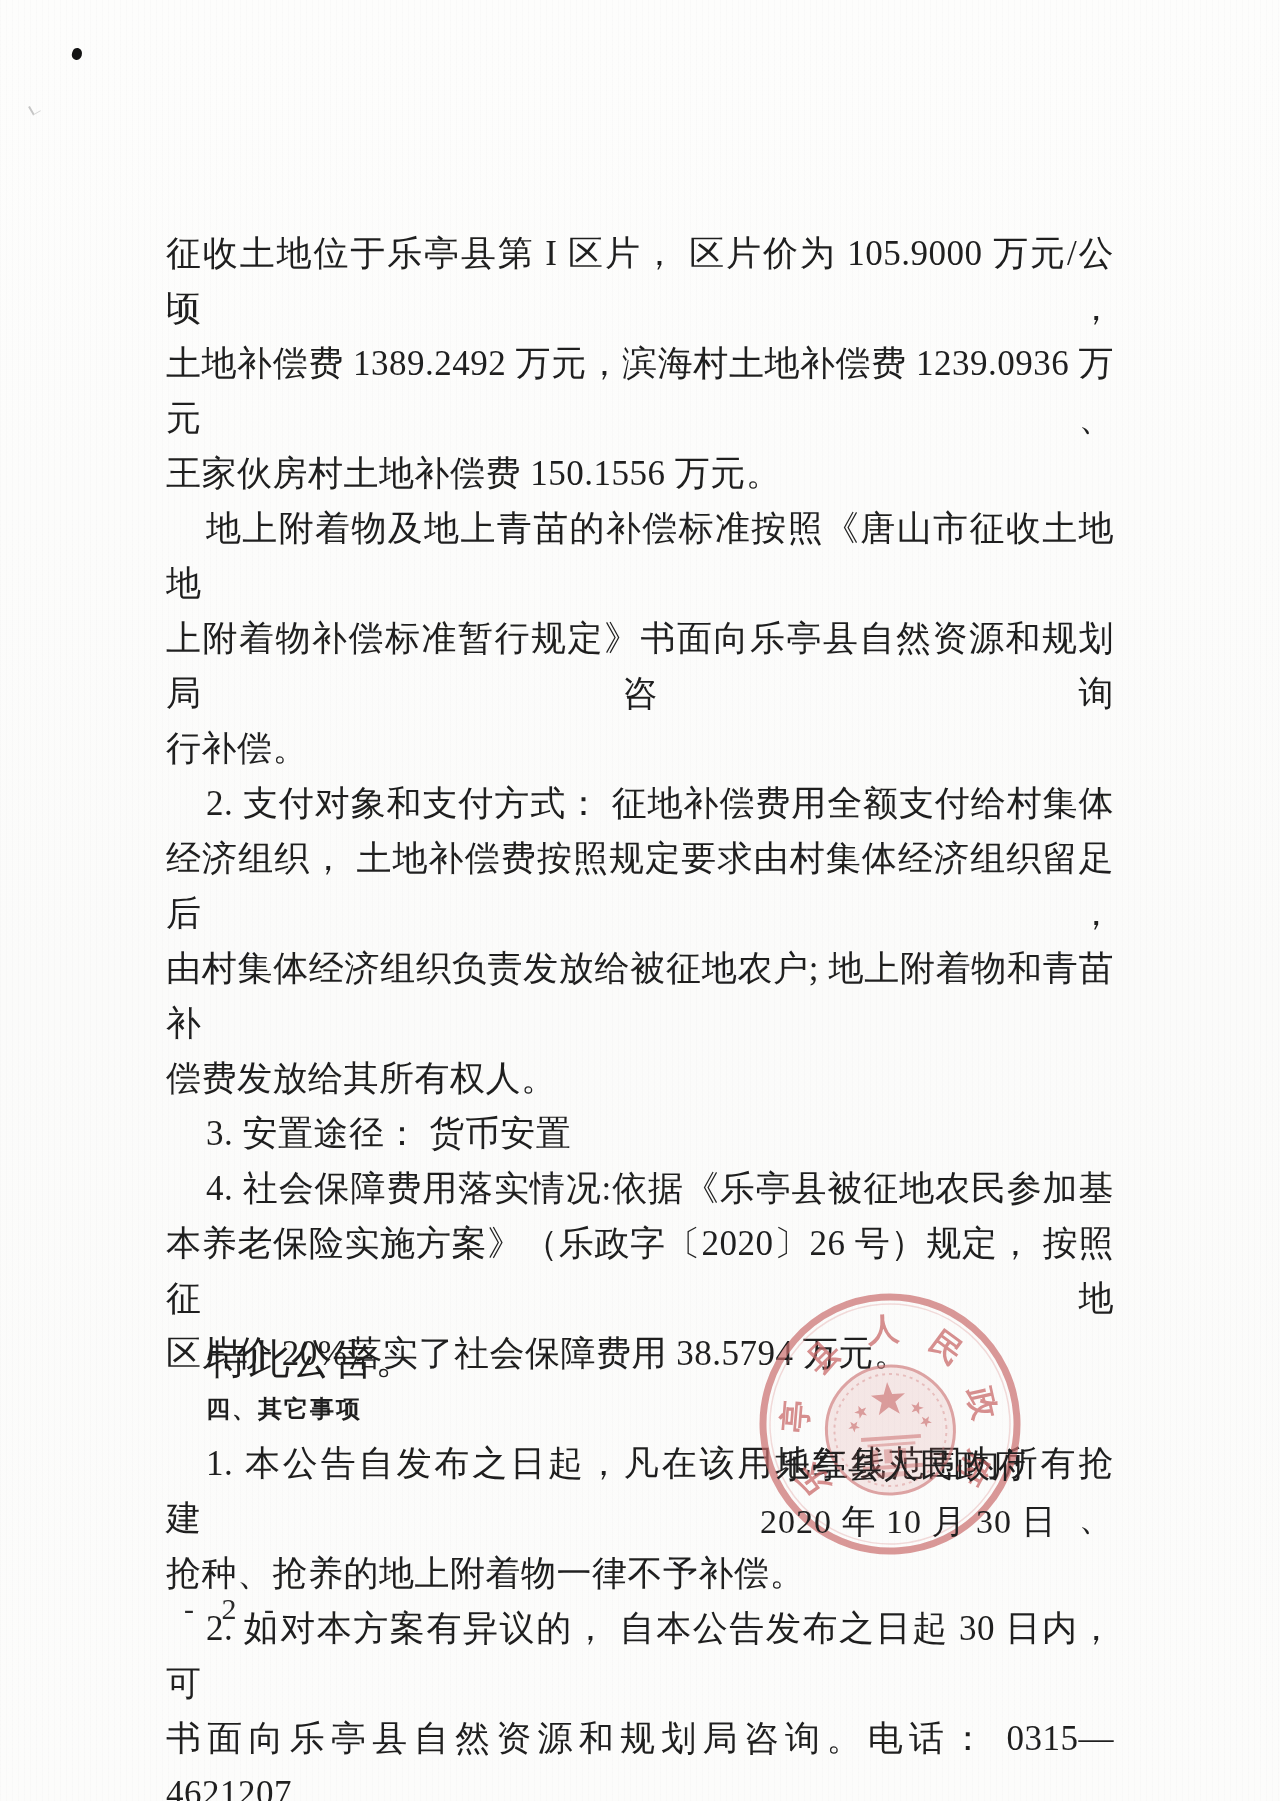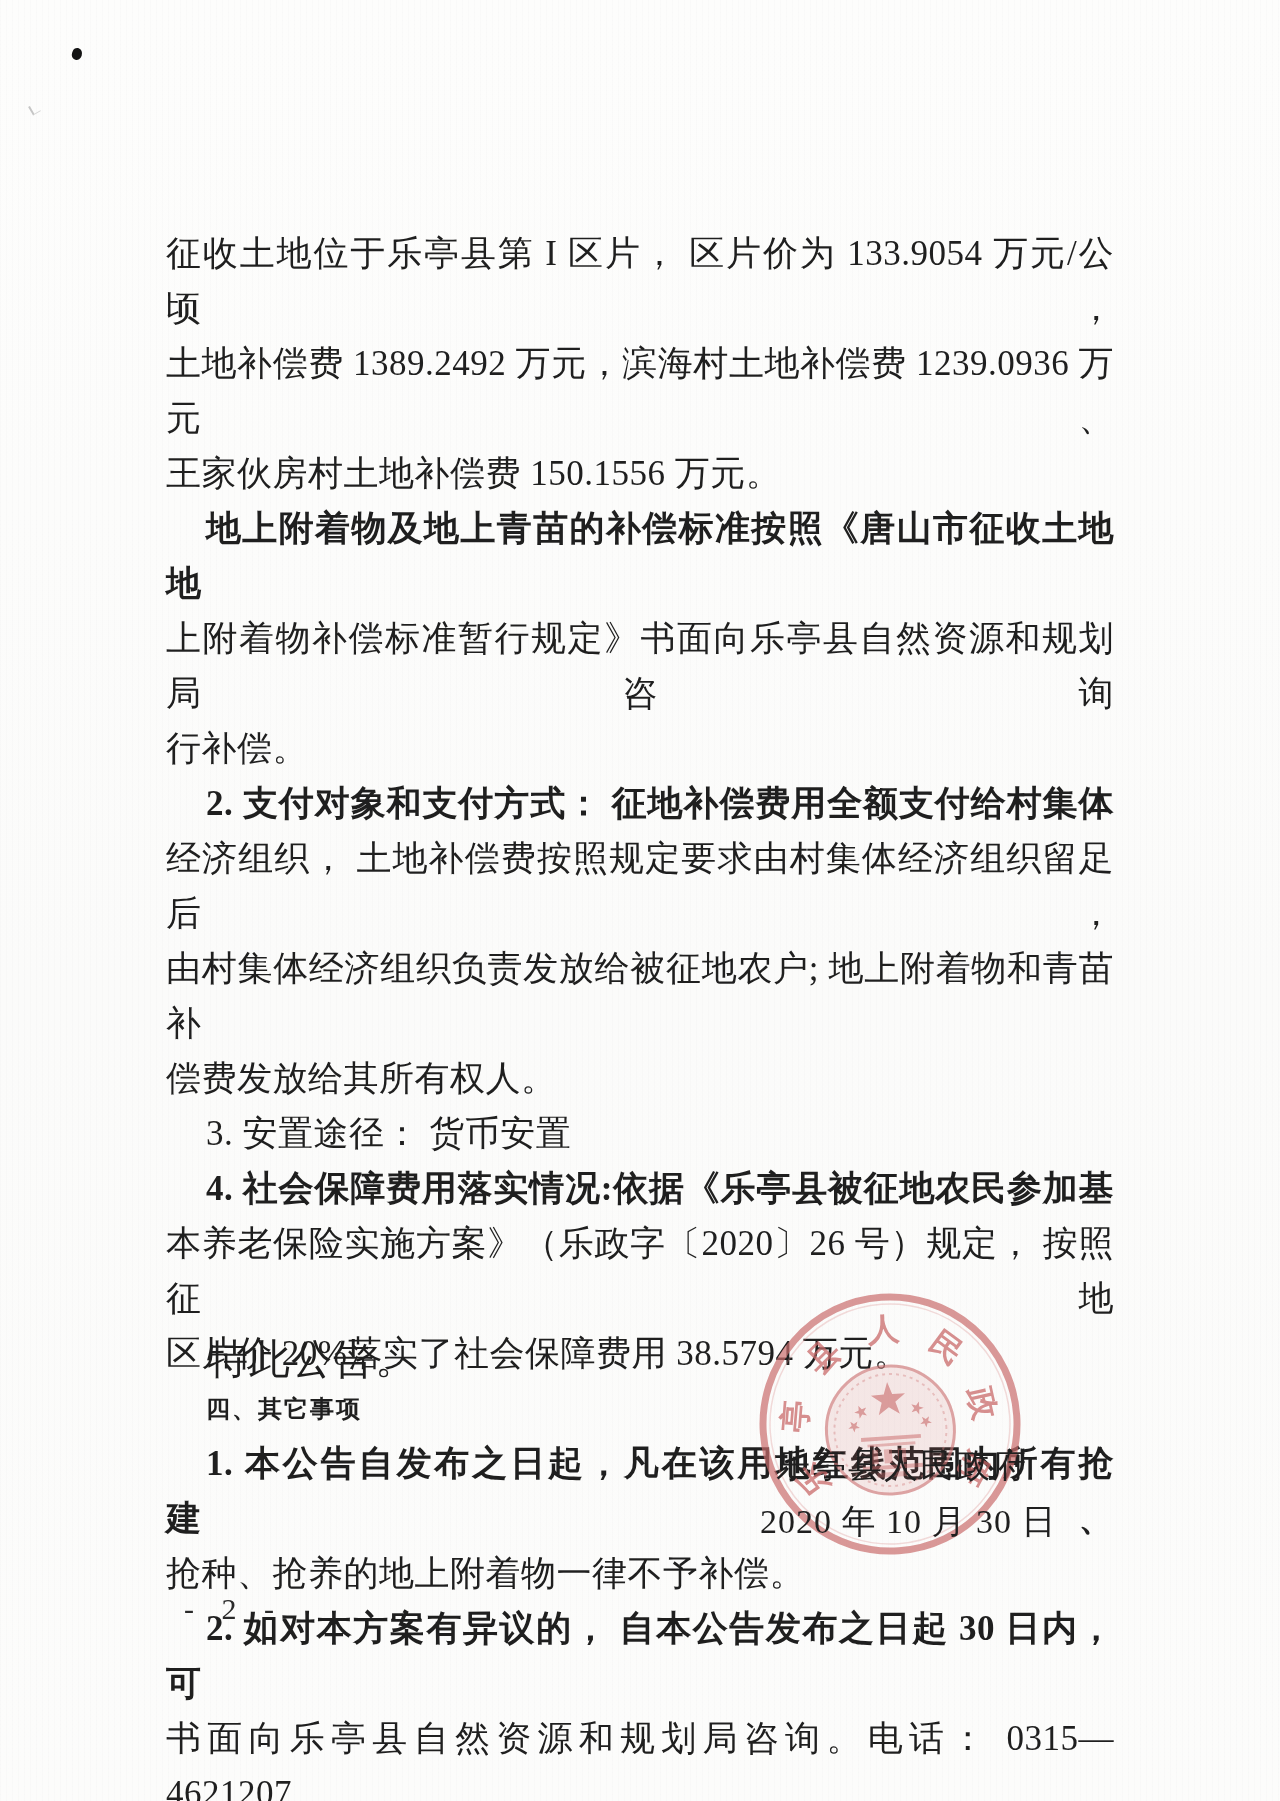--- a/index.html
+++ b/index.html
@@ -27,21 +27,21 @@
     white-space:nowrap;
     text-align:left;
     color:#1f1f1f;
   }
   .line.justify{
     white-space:normal;
     text-align:justify;
     text-align-last:justify;
   }
   .line.indent{ padding-left:40px; }
-  .line.indent.justify{ padding-left:0; text-indent:40px;font-weight:bold; }
+  .line.indent.justify{ padding-left:0; text-indent:40px; }
   .line.bold{
     font-family:"Liberation Sans","DejaVu Sans",sans-serif;
     font-weight:700;
     font-size:24px;
     letter-spacing:2px;
   }
   .closing-line{
     position:absolute;
     left:207px; top:1332px;
     font-size:41px; line-height:55px;
@@ -98,21 +98,21 @@
 </head>
 <body>
 
 <div class="page">
 
   <div class="artifact-dot"></div>
   <div class="artifact-speck"></div>
 
   <div class="content">
     <div>
-        <div class="line justify">征收土地位于乐亭县第 I 区片， 区片价为 133.9054 万元/公顷，</div>
+        <div class="line justify">征收土地位于乐亭县第 I 区片， 区片价为 105.9000 万元/公顷，</div>
         <div class="line justify">土地补偿费 1389.2492 万元，滨海村土地补偿费 1239.0936 万元、</div>
         <div class="line">王家伙房村土地补偿费 150.1556 万元。</div>
         <div class="line indent justify">地上附着物及地上青苗的补偿标准按照《唐山市征收土地地</div>
         <div class="line justify">上附着物补偿标准暂行规定》书面向乐亭县自然资源和规划局咨询</div>
         <div class="line">行补偿。</div>
         <div class="line indent justify">2. 支付对象和支付方式： 征地补偿费用全额支付给村集体</div>
         <div class="line justify">经济组织， 土地补偿费按照规定要求由村集体经济组织留足后，</div>
         <div class="line justify">由村集体经济组织负责发放给被征地农户; 地上附着物和青苗补</div>
         <div class="line">偿费发放给其所有权人。</div>
         <div class="line indent">3. 安置途径： 货币安置</div>

